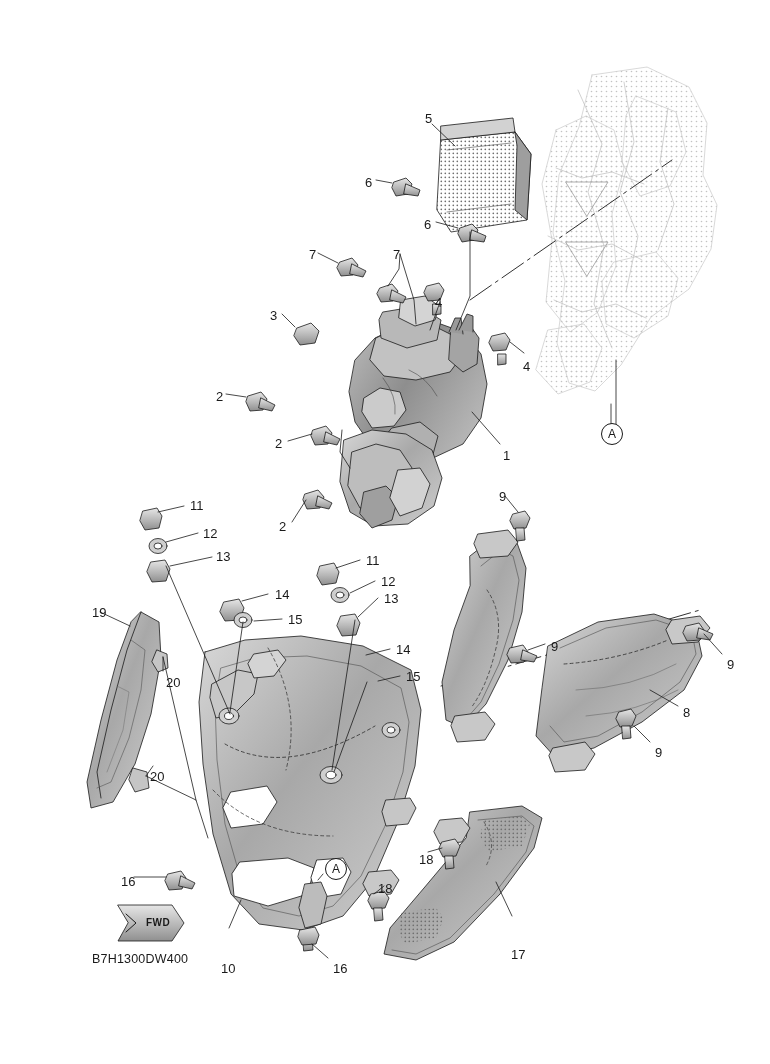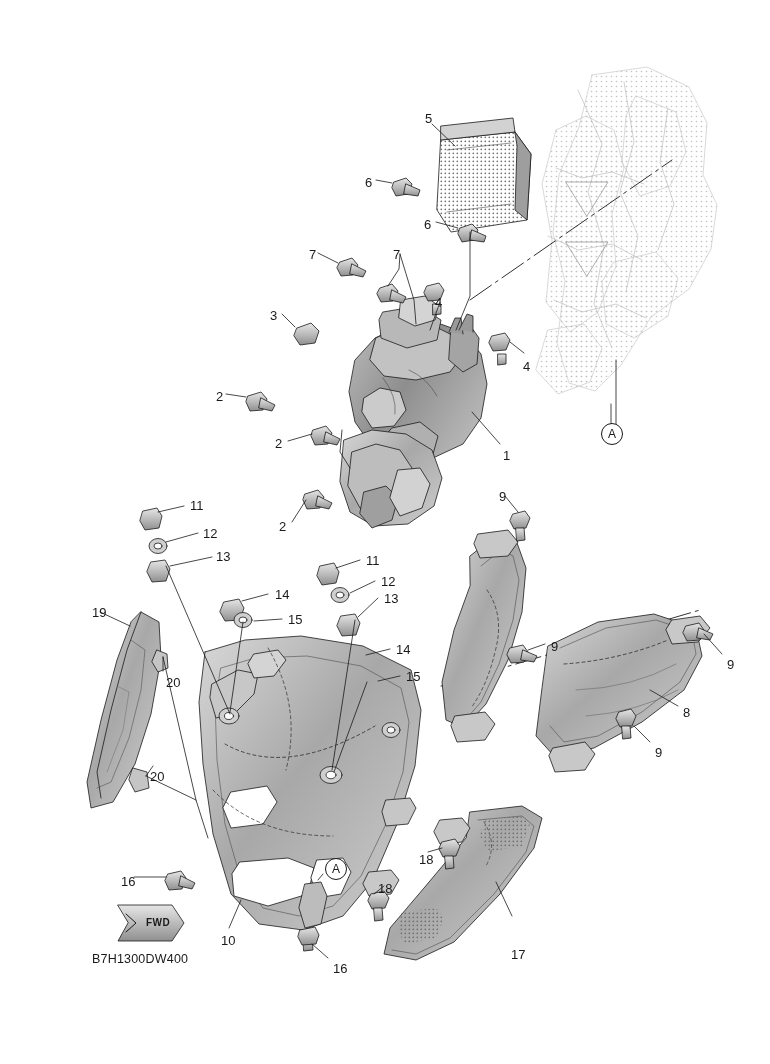--- a/index.html
+++ b/index.html
@@ -388,21 +388,21 @@
   <div class="callout" style="left:727px;top:658px;">9</div>
   <div class="callout" style="left:406px;top:670px;">15</div>
   <div class="callout" style="left:166px;top:676px;">20</div>
   <div class="callout" style="left:683px;top:706px;">8</div>
   <div class="callout" style="left:655px;top:746px;">9</div>
   <div class="callout" style="left:150px;top:770px;">20</div>
   <div class="callout" style="left:419px;top:853px;">18</div>
   <div class="callout" style="left:121px;top:875px;">16</div>
   <div class="callout" style="left:378px;top:882px;">18</div>
   <div class="callout" style="left:511px;top:948px;">17</div>
-  <div class="callout" style="left:221px;top:934px;text-align:center;">10</div>
+  <div class="callout" style="left:221px;top:962px;text-align:center;">10</div>
   <div class="callout" style="left:333px;top:962px;">16</div>
 
   <div class="circ-label" style="left:601px;top:423px;">A</div>
   <div class="circ-label" style="left:325px;top:858px;">A</div>
 
   <div class="fwd-text" style="left:146px;top:917px;">FWD</div>
 
   <div class="partcode" style="left:92px;top:952px;">B7H1300DW400</div>
 
 </div>

